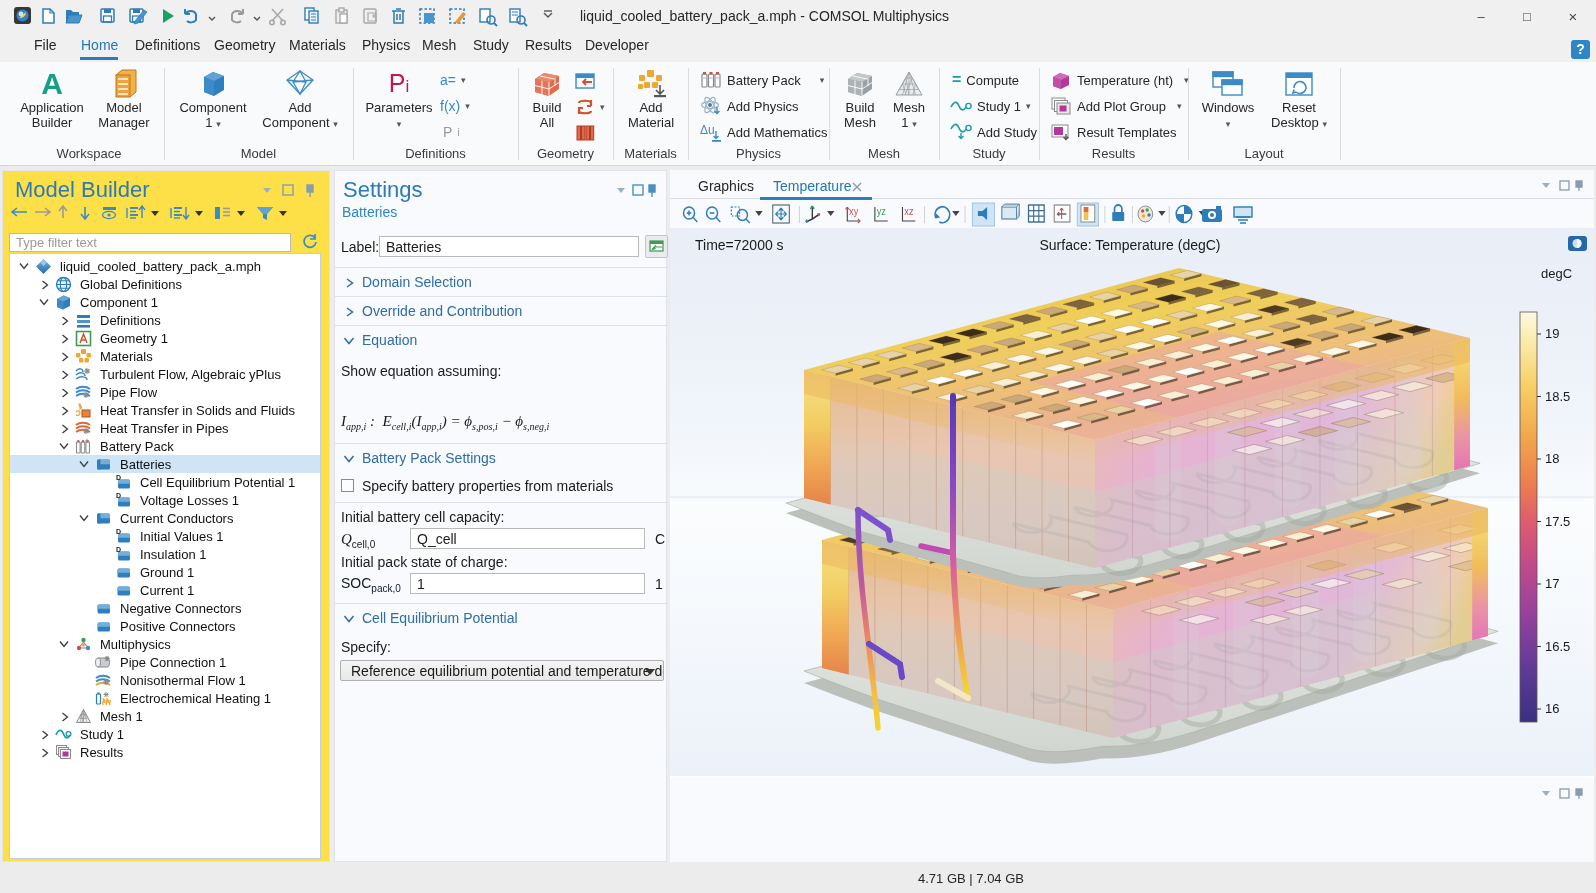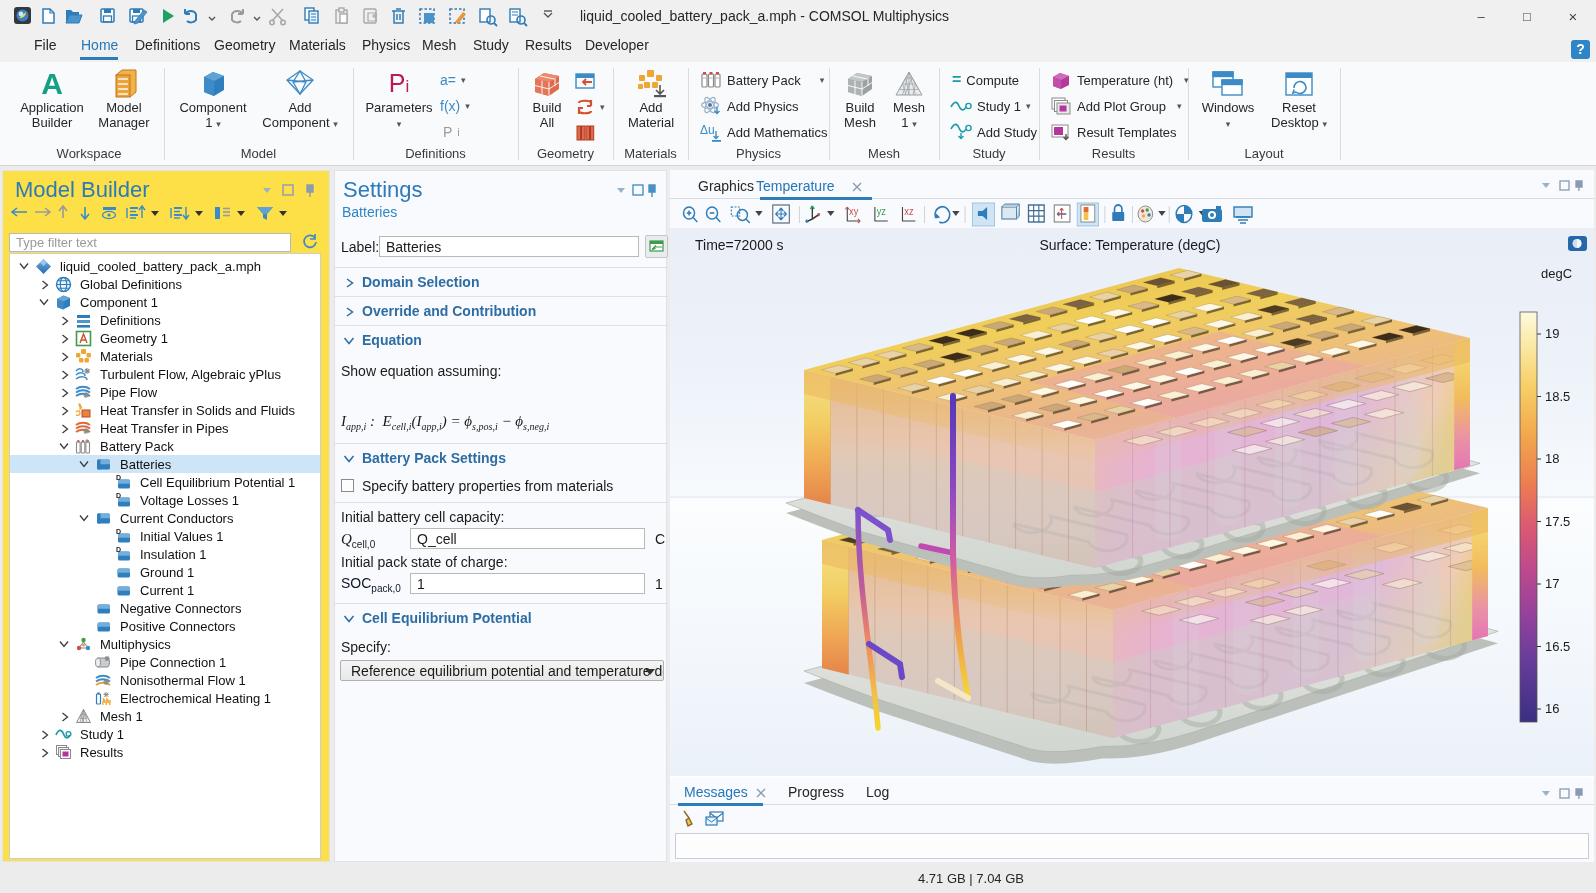--- a/index.html
+++ b/index.html
@@ -13,21 +13,21 @@
 .gsep{position:absolute;top:6px;height:92px;width:1px;background:#dcdcdc}
 .glabel{position:absolute;top:84px;font-size:13px;color:#3a3a3a;text-align:center}
 .bigbtn{position:absolute;top:6px;text-align:center;font-size:13px;color:#262626;line-height:15px}
 .rowbtn{position:absolute;font-size:13px;color:#262626;height:20px;display:flex;align-items:center;gap:5px}
 .caret{color:#555;font-size:9px}
 
 #leftpanel{position:absolute;left:2px;top:170px;width:328px;height:692px;background:#fde047;border:1px solid #e0e3e8}
 #settings{position:absolute;left:334px;top:170px;width:333px;height:692px;background:#f8fafd;border:1px solid #e0e3e8}
 #rightcol{position:absolute;left:670px;top:170px;width:924px;height:692px;background:#f8fafd}
 .ptitle{font-size:22px;color:#2b7ab9}
-.s-section{color:#2e6da4;font-size:14px;font-weight:bold}
+.s-section{color:#2e6da4;font-size:14px;font-weight:normal}
 input,.inputbox{font-family:"Liberation Sans",sans-serif}
 .inputbox{background:#fff;border:1px solid #b9b9b9;font-size:14px;color:#1a1a1a;display:flex;align-items:center;padding-left:6px}
 .combo{background:linear-gradient(#f4f4f4,#e8e8e8);border:1px solid #b0b0b0;border-radius:2px;font-size:14px;color:#1a1a1a;display:flex;align-items:center;padding-left:10px;position:absolute}
 .sep{position:absolute;left:0;width:333px;height:1px;background:#dde1e7}
 #gfxcanvas{position:absolute;left:0;top:58px;width:924px;height:550px;background:#fff;overflow:hidden}
 #msgs{position:absolute;left:0;top:608px;width:924px;height:84px;background:#f8fafd}
 #statusbar{position:absolute;left:0;top:863px;width:1596px;height:30px;background:#ececec;font-size:13px;color:#262626}
 #treebox{position:absolute;left:6px;top:82px;width:312px;height:606px;background:#fff;border:1px solid #c9ced6}
 .trow{position:absolute;left:0;width:310px;height:18px;font-size:13px;color:#111;white-space:nowrap}
 .trow span{position:absolute;top:2px}
@@ -786,21 +786,21 @@
       <path d="M1.5 2 L6 7.5 L10.5 2" stroke="#2e6da4" stroke-width="1.5" fill="none"></path>
     </svg>
  <div class="s-section" style="position:absolute;left:27px;top:439px">Cell Equilibrium Potential</div>
  <div style="position:absolute;left:6px;top:468px;font-size:14px;color:#1a1a1a">Specify:</div>
  <div class="combo" style="left:5px;top:489px;width:324px;height:21px;overflow:hidden;white-space:nowrap">Reference equilibrium potential and temperature deriv<svg width="10" height="8" style="position:absolute;right:8px;top:7px">
         <path d="M0 1 l5 6 l5 -6 z" fill="#333"></path>
       </svg></div>
 </div>
 <div id="rightcol">
  <div style="position:absolute;left:28px;top:8px;font-size:14px;color:#262626">Graphics</div>
- <div style="position:absolute;left:86px;top:8px;font-size:14px;color:#2577b8">Temperature</div>
+ <div style="position:absolute;left:103px;top:8px;font-size:14px;color:#2577b8">Temperature</div>
  <svg width="10" height="10" style="position:absolute;left:182px;top:12px">
       <path d="M1 1 L9 9 M9 1 L1 9" stroke="#8a9bb0" stroke-width="1.4"></path>
     </svg>
  <div style="position:absolute;left:0px;top:28px;width:924px;height:1px;background:#d8dce2"></div>
  <div style="position:absolute;left:90px;top:27px;width:112px;height:3px;background:#2e7cb8"></div>
  <svg width="590" height="26" style="position:absolute;left:8px;top:32px">
       <g transform="scale(0.92,1)">
   <g fill="none" stroke="#2e7cb8" stroke-width="1.6">
    <circle cx="12" cy="11" r="6"></circle>
           <line x1="16.5" y1="15.5" x2="21" y2="20"></line>
@@ -1577,40 +1577,20 @@
           <text x="26" y="341">16.5</text>
           <text x="26" y="403">16</text>
    </g>
   </svg>
   <svg width="20" height="16" style="position:absolute;left:898px;top:8px">
         <rect x="0" y="0" width="19" height="15" rx="3" fill="#2567a8"></rect>
         <circle cx="9" cy="7.5" r="4.5" fill="#cfe0f0"></circle>
         <path d="M9 3 a4.5 4.5 0 0 1 0 9 z" fill="#f2f7fb"></path>
       </svg>
  </div>
- <div id="msgs">
-  <div style="position:absolute;left:14px;top:6px;font-size:14px;color:#2577b8">Messages</div>
-  <svg width="10" height="10" style="position:absolute;left:86px;top:10px">
-        <path d="M1 1 L9 9 M9 1 L1 9" stroke="#8a9bb0" stroke-width="1.4"></path>
-      </svg>
-  <div style="position:absolute;left:118px;top:6px;font-size:14px;color:#262626">Progress</div>
-  <div style="position:absolute;left:196px;top:6px;font-size:14px;color:#262626">Log</div>
-  <div style="position:absolute;left:0;top:26px;width:924px;height:1px;background:#d8dce2"></div>
-  <div style="position:absolute;left:8px;top:25px;width:85px;height:3px;background:#2e7cb8"></div>
-  <svg width="60" height="20" style="position:absolute;left:8px;top:31px">
-   <path d="M6 2 L11 9 M11 9 l3 6 l-4 2 l-2 -6 z" stroke="#8a6a2a" stroke-width="1.4" fill="#f2c14e"></path>
-   <g>
-          <rect x="32" y="3" width="13" height="9" fill="#fff" stroke="#2e7cb8" stroke-width="1.2"></rect>
-          <path d="M32 4 l6.5 5 l6.5 -5" stroke="#2e7cb8" stroke-width="1.1" fill="none"></path>
-          <rect x="28" y="8" width="11" height="8" fill="#eaf2fa" stroke="#2e7cb8" stroke-width="1.2"></rect>
-          <path d="M28 9 l5.5 4 l5.5 -4" stroke="#2e7cb8" stroke-width="1" fill="none"></path>
-        </g>
-  </svg>
-  <div style="position:absolute;left:5px;top:55px;width:914px;height:26px;background:#fdfdfe;border:1px solid #c9ced6"></div>
- </div>
  <svg width="46" height="12" style="position:absolute;right:8px;top:10px">
       <path d="M2 3 l4 5 l4 -5 z" fill="#9ab2c8"></path>
       <rect x="20" y="1" width="9" height="9" fill="none" stroke="#8a9bb0" stroke-width="1.3"></rect>
       <path d="M36 1 h6 v6 h-6 z M39 7 v4" fill="#8a9bb0" stroke="#8a9bb0" stroke-width="1.3"></path>
     </svg>
  <svg width="46" height="12" style="position:absolute;right:8px;top:618px">
       <path d="M2 3 l4 5 l4 -5 z" fill="#9ab2c8"></path>
       <rect x="20" y="1" width="9" height="9" fill="none" stroke="#8a9bb0" stroke-width="1.3"></rect>
       <path d="M36 1 h6 v6 h-6 z M39 7 v4" fill="#8a9bb0" stroke="#8a9bb0" stroke-width="1.3"></path>
     </svg>

